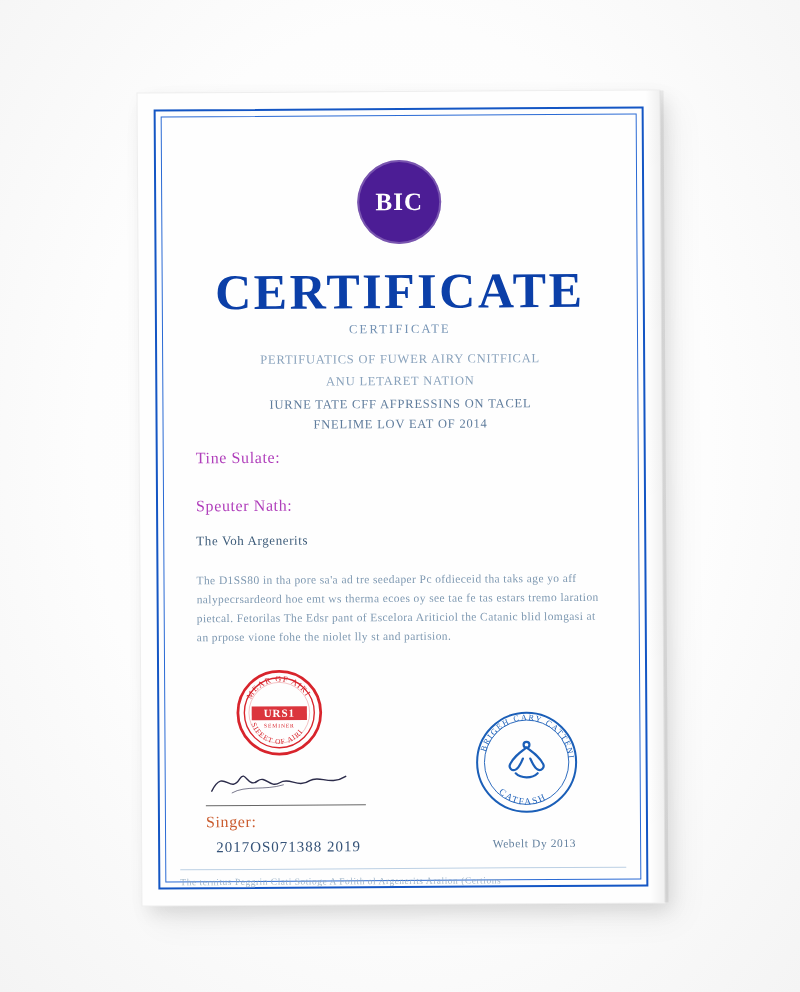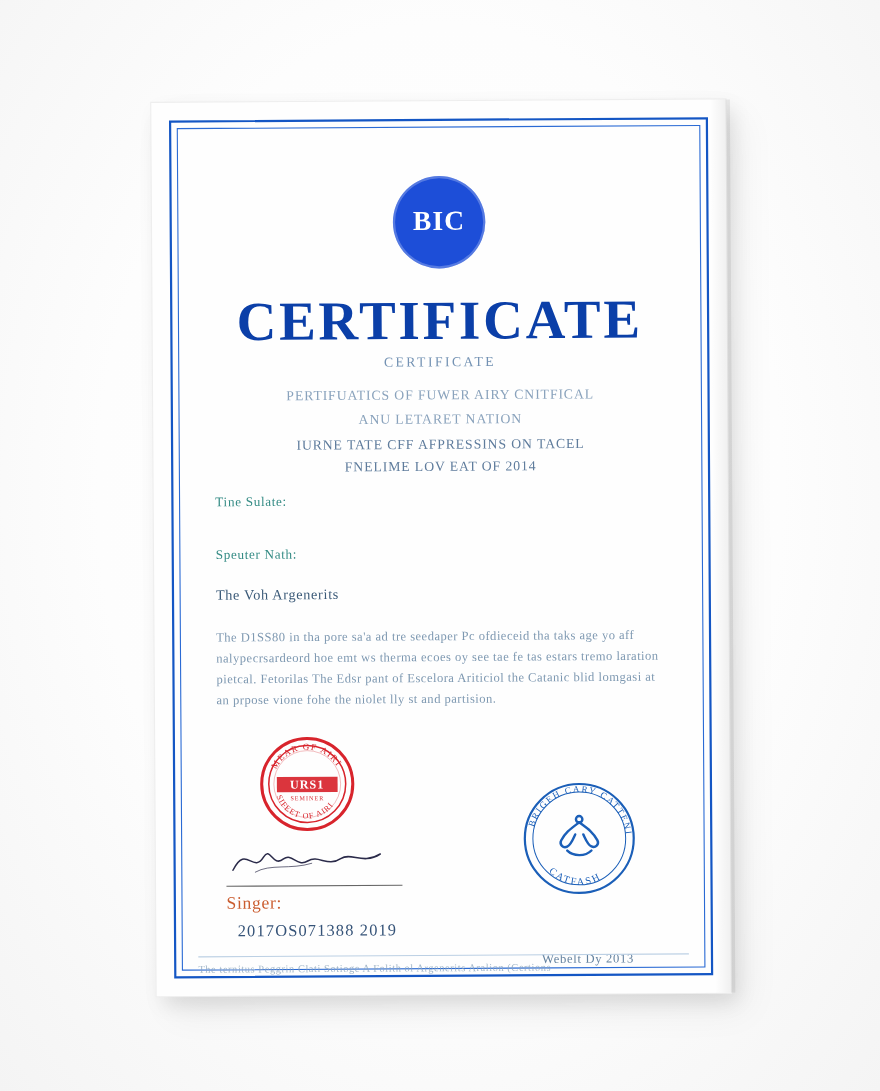--- a/index.html
+++ b/index.html
@@ -76,21 +76,21 @@
 
   
   .logo {
     position: absolute;
     left: 50%;
     top: 34px;
     transform: translateX(-50%);
     width: 84px;
     height: 84px;
     border-radius: 50%;
-    background: #1d4ed8;
+    background: #4c1d95;
     display: flex;
     align-items: center;
     justify-content: center;
     box-shadow: inset 0 0 0 2px rgba(255,255,255,0.25);
   }
   .logo-text {
     color: #ffffff;
     font-family: "Liberation Serif", serif;
     font-weight: bold;
     font-size: 25px;
@@ -145,22 +145,22 @@
     color: #44668c;
     font-size: 12.5px;
     line-height: 20px;
     letter-spacing: 0.8px;
     opacity: 0.85;
   }
 
   .field {
     position: absolute;
     left: 22px;
-    color: #0f766e;
-    font-size: 12px;
+    color: #a21caf;
+    font-size: 16px;
     letter-spacing: 0.6px;
     opacity: 0.85;
   }
   .field-title { top: 322px; }
   .field-holder { top: 370px; text-align: right; }
   .field-name {
     top: 406px;
     font-size: 13px;
     color: #284a6b;
     opacity: 0.9;
@@ -228,21 +228,20 @@
     opacity: 0.9;
   }
   .date-right {
     position: absolute;
     right: 54px;
     top: 712px;
     color: #3d6287;
     font-size: 11.5px;
     letter-spacing: 0.6px;
     opacity: 0.8;
-    margin-top: 29px;
   }
 
   .footer-rule {
     position: absolute;
     left: 4px;
     right: 4px;
     top: 742px;
     border-top: 1px solid #bcd0e4;
   }
   .footer {

